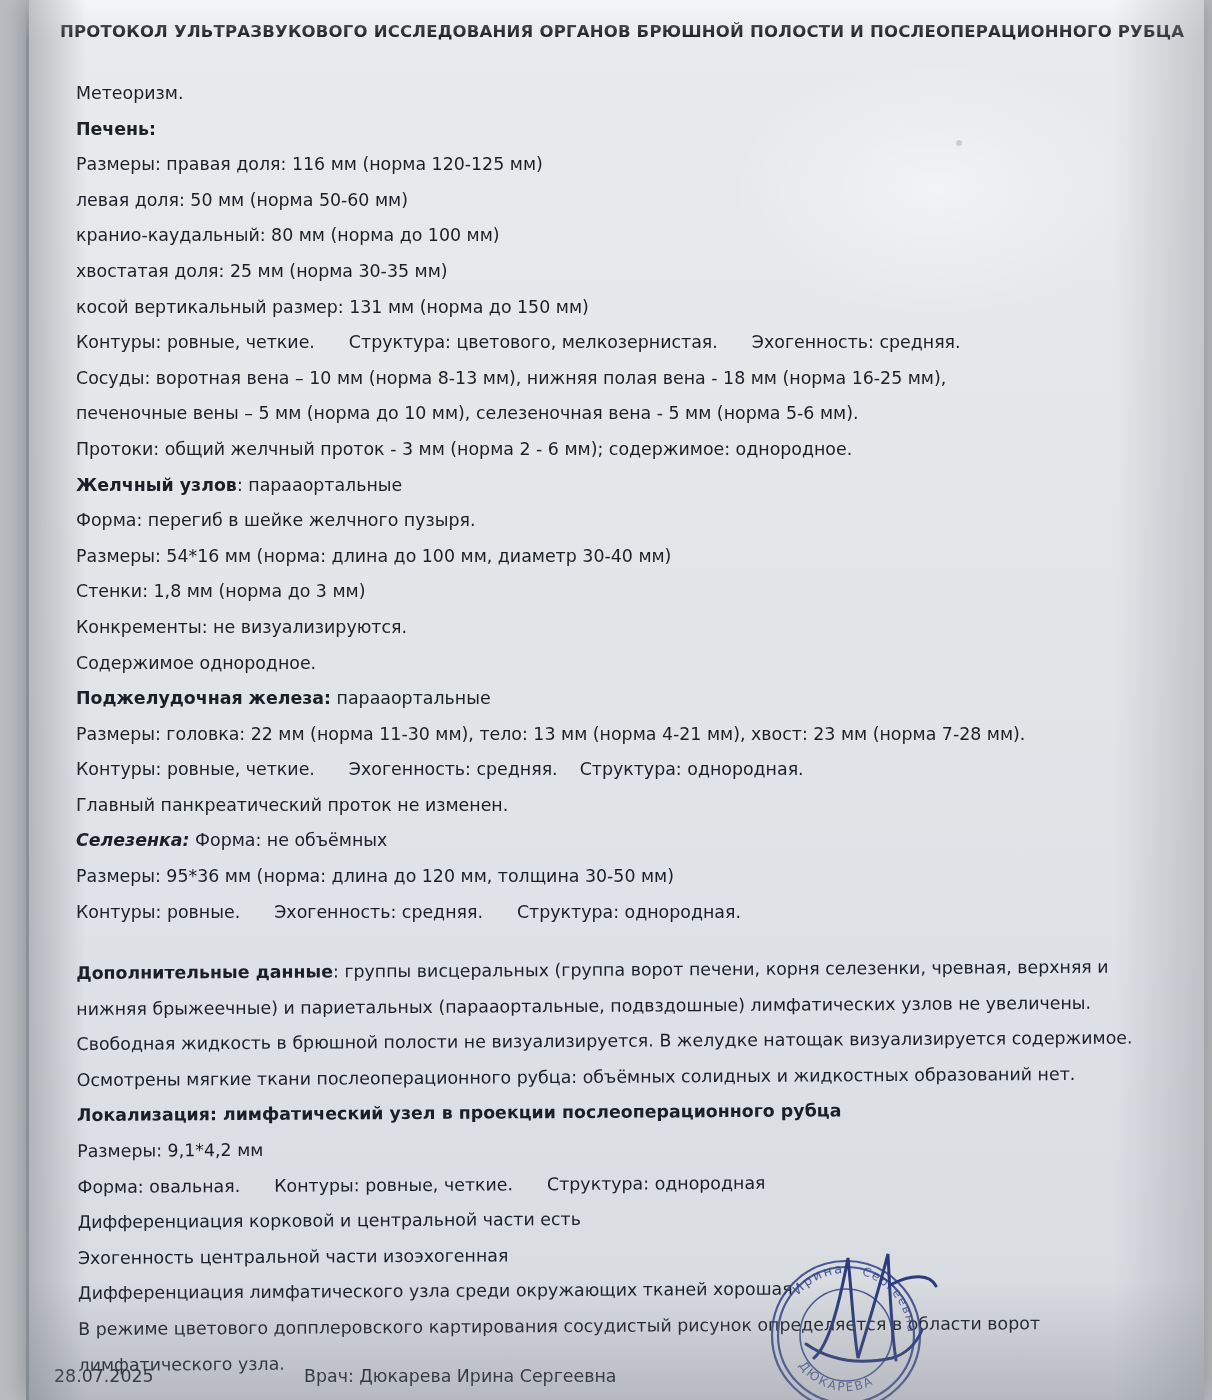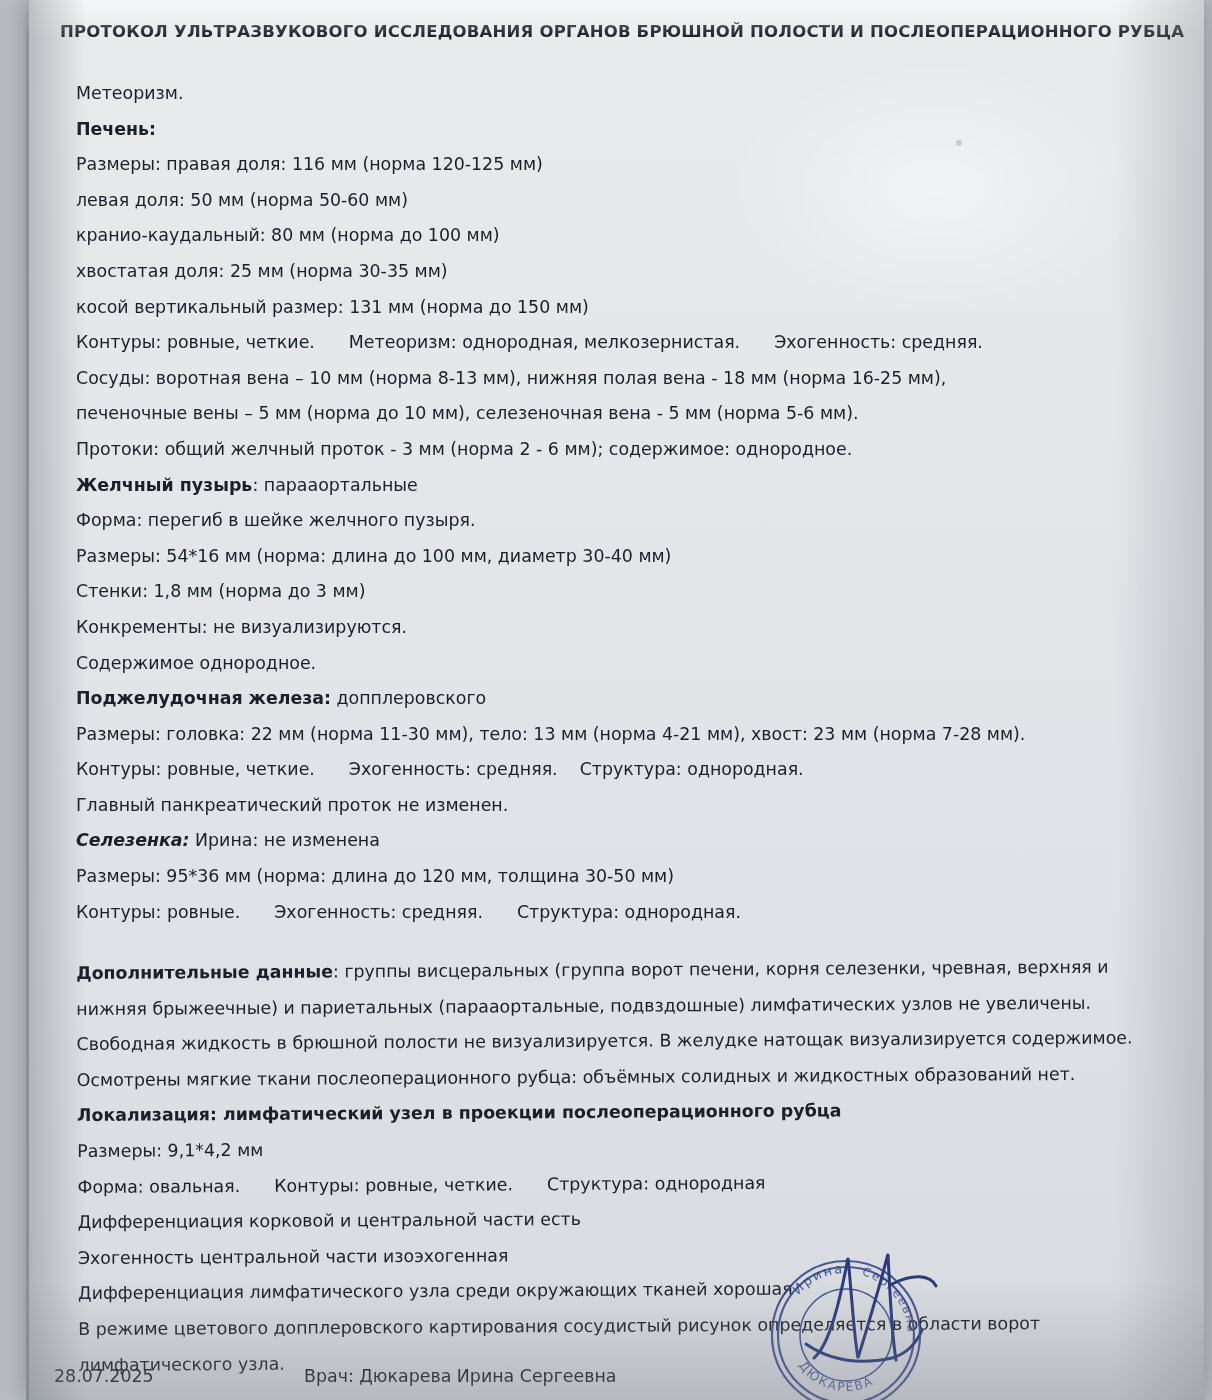--- a/index.html
+++ b/index.html
@@ -147,46 +147,46 @@
 
     <div class="line">Метеоризм.</div>
 
     <div class="line b">Печень:</div>
     <div class="line">Размеры: правая доля: 116 мм (норма 120-125 мм)</div>
     <div class="line">левая доля: 50 мм (норма 50-60 мм)</div>
     <div class="line">кранио-каудальный: 80 мм (норма до 100 мм)</div>
     <div class="line">хвостатая доля: 25 мм (норма 30-35 мм)</div>
     <div class="line">косой вертикальный размер: 131 мм (норма до 150 мм)</div>
     <div class="line">
-      <span>Контуры: ровные, четкие.</span><span class="sp2"></span><span>Метеоризм: однородная, мелкозернистая.</span><span class="sp2"></span><span>Эхогенность: средняя.</span>
+      <span>Контуры: ровные, четкие.</span><span class="sp2"></span><span>Структура: цветового, мелкозернистая.</span><span class="sp2"></span><span>Эхогенность: средняя.</span>
     </div>
     <div class="line">Сосуды: воротная вена – 10 мм (норма 8-13 мм), нижняя полая вена - 18 мм (норма 16-25 мм),</div>
     <div class="line">печеночные вены – 5 мм (норма до 10 мм), селезеночная вена - 5 мм (норма 5-6 мм).</div>
     <div class="line">Протоки:  общий желчный проток - 3 мм (норма 2 - 6 мм); содержимое: однородное.</div>
 
     <div class="line">
-      <span class="b">Желчный пузырь</span><span>: парааортальные</span>
+      <span class="b">Желчный узлов</span><span>: парааортальные</span>
     </div>
     <div class="line">Форма: перегиб в шейке желчного пузыря.</div>
     <div class="line">Размеры: 54*16 мм (норма: длина до 100 мм, диаметр 30-40 мм)</div>
     <div class="line">Стенки: 1,8 мм (норма до 3 мм)</div>
     <div class="line">Конкременты: не визуализируются.</div>
     <div class="line">Содержимое однородное.</div>
 
     <div class="line">
-      <span class="b">Поджелудочная железа:</span><span> допплеровского</span>
+      <span class="b">Поджелудочная железа:</span><span> парааортальные</span>
     </div>
     <div class="line">Размеры: головка: 22 мм (норма 11-30 мм), тело: 13 мм (норма 4-21 мм), хвост: 23 мм (норма 7-28 мм).</div>
     <div class="line">
       <span>Контуры: ровные, четкие.</span><span class="sp2"></span><span>Эхогенность: средняя.</span><span class="sp3"></span><span>Структура: однородная.</span>
     </div>
     <div class="line">Главный панкреатический проток не изменен.</div>
 
     <div class="line">
-      <span class="bi">Селезенка:</span><span>  Ирина: не изменена</span>
+      <span class="bi">Селезенка:</span><span>  Форма: не объёмных</span>
     </div>
     <div class="line">Размеры: 95*36 мм (норма: длина до 120 мм, толщина 30-50 мм)</div>
     <div class="line">
       <span>Контуры: ровные.</span><span class="sp2"></span><span>Эхогенность: средняя.</span><span class="sp2"></span><span>Структура: однородная.</span>
     </div>
 
     <div class="gap-md"></div>
 
     <div class="skew-block">
       <div class="line">

